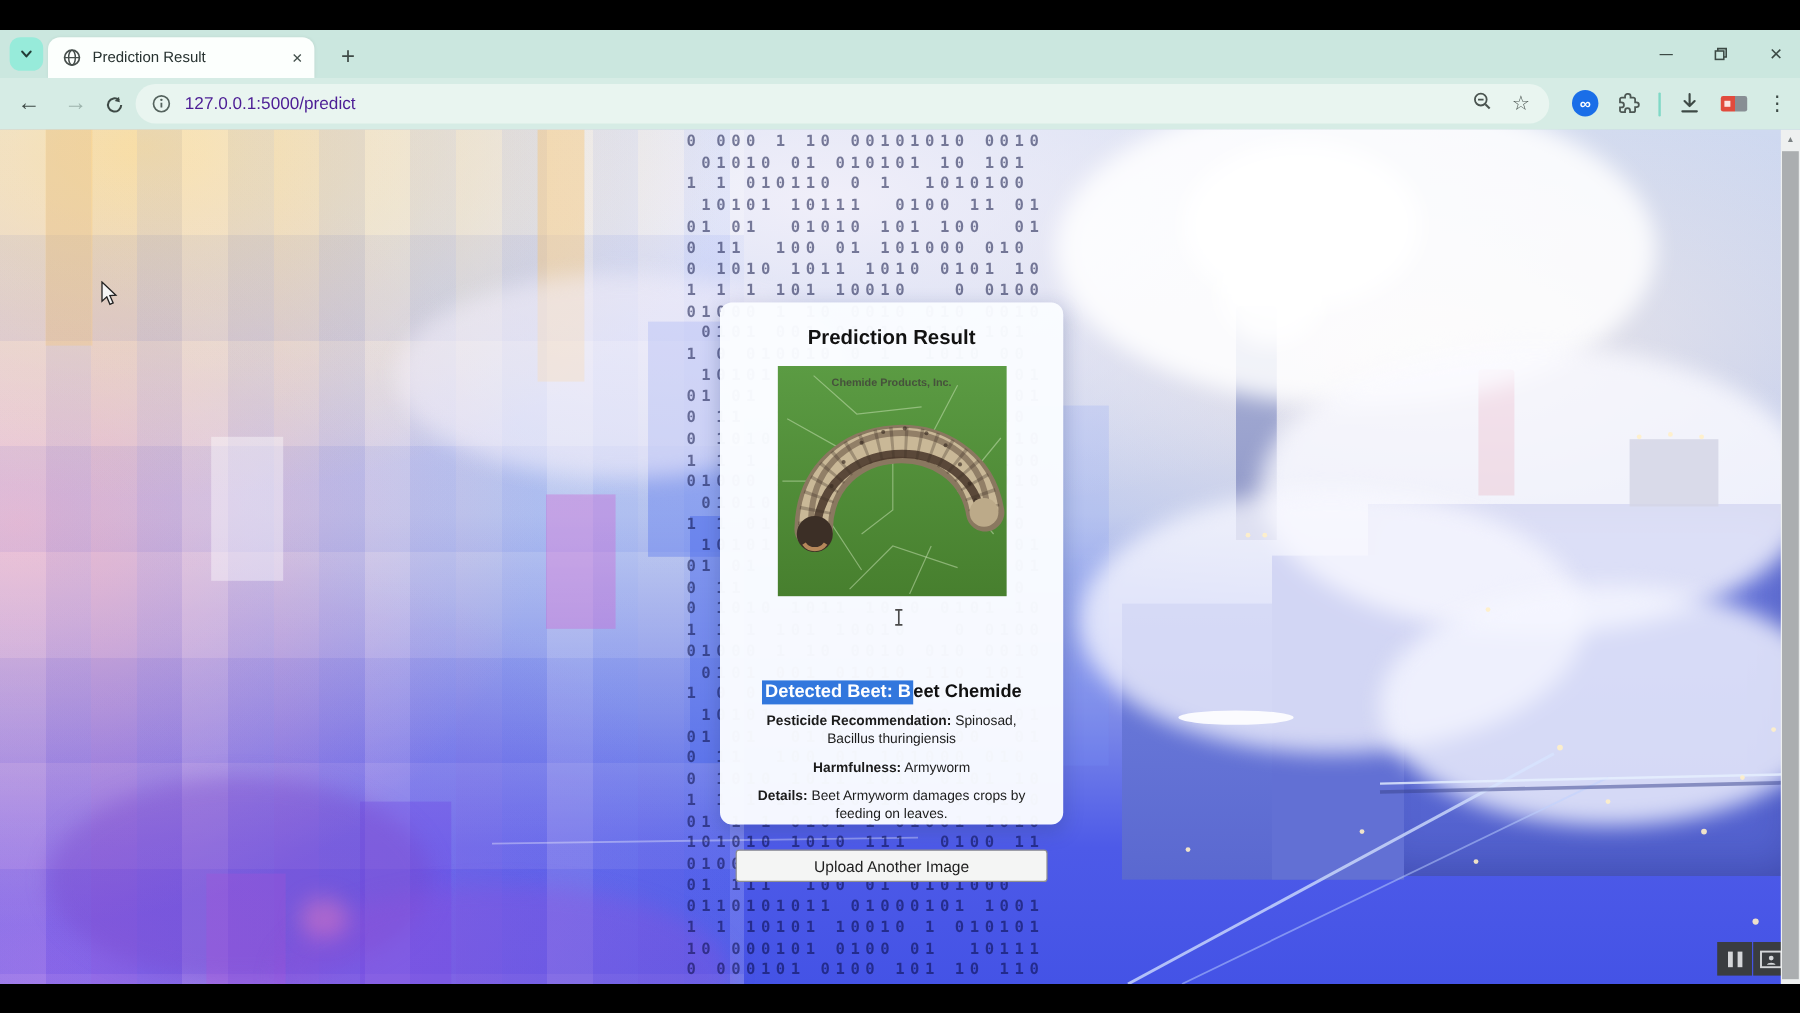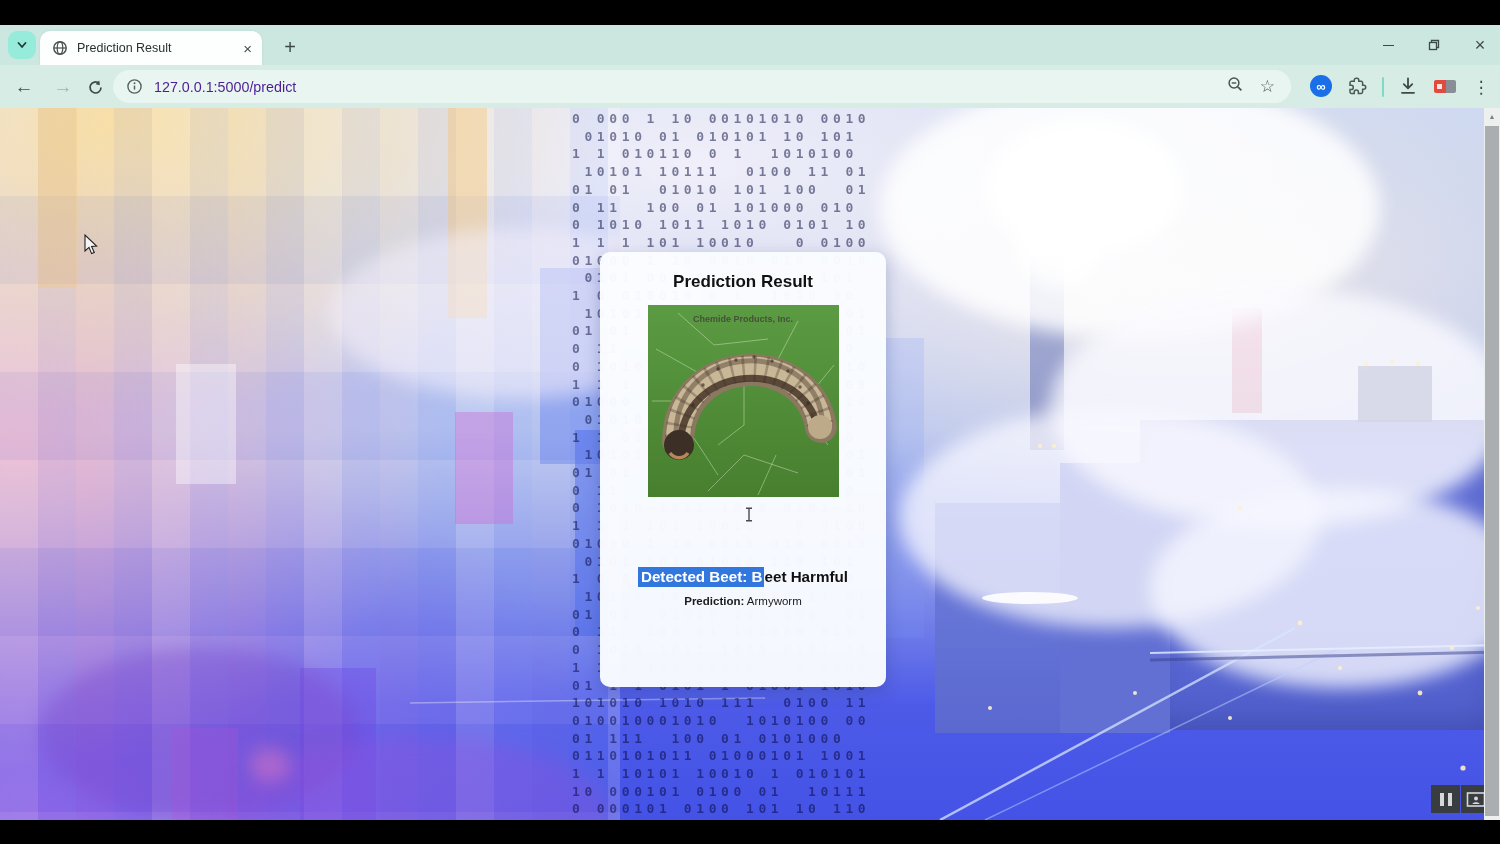--- a/index.html
+++ b/index.html
@@ -283,26 +283,29 @@
                 <circle cx="160" cy="98" r="1.7"></circle>
               <circle cx="165" cy="112" r="1.7"></circle>
             </g>
             <circle cx="31" cy="140" r="15" fill="#3c2f26"></circle>
             <path d="M22,148 A 11 11 0 0 0 40,148" fill="none" stroke="#b5875a" stroke-width="3.5"></path>
             <circle cx="172" cy="122" r="12" fill="#bcaa89"></circle>
           </g>
         </svg>
       </div>
 
-      <div class="detected"><span class="sel">Detected Beet: B</span><span>eet Harmful</span></div>
-
-
-      <div class="info-line"><b>Prediction:</b><span> Armyworm</span></div>
-
-
+      <div class="detected"><span class="sel">Detected Beet: B</span><span>eet Chemide</span></div>
+
+      <div class="info-line p-pest"><b>Pesticide Recommendation:</b><span> Spinosad, Bacillus thuringiensis</span></div>
+
+      <div class="info-line"><b>Harmfulness:</b><span> Armyworm</span></div>
+
+      <div class="info-line p-details"><b>Details:</b><span> Beet Armyworm damages crops by feeding on leaves.</span></div>
+
+      <button class="upload-btn">Upload Another Image</button>
     </div>
 
     <div class="cursor-arrow">
       <svg width="15" height="21" viewBox="0 0 15 21">
         <path d="M1,1 L1,17 L5,13.4 L7.6,19.6 L10.3,18.4 L7.6,12.4 L12.6,12 Z" fill="#f5f5f5" stroke="#222" stroke-width="1.1"></path>
       </svg>
     </div>
     <div class="text-cursor">
       <svg width="10" height="15" viewBox="0 0 10 15">
         <path d="M2,1.2 H8 M5,1.2 V13.8 M2,13.8 H8" fill="none" stroke="#4b4b4b" stroke-width="1.4"></path>

